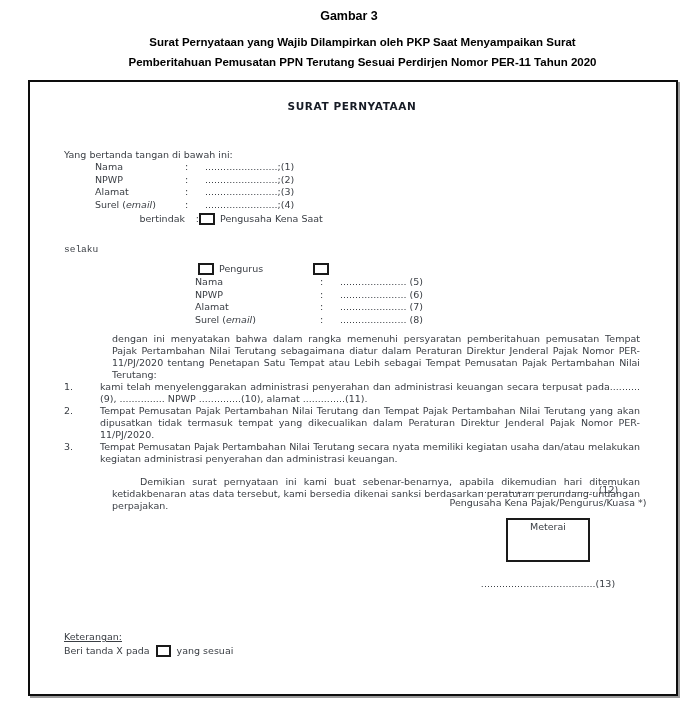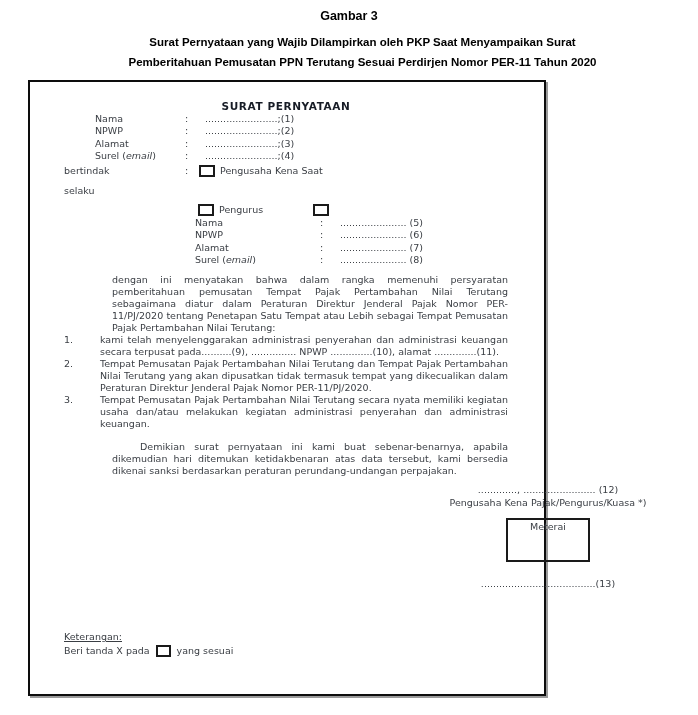--- a/index.html
+++ b/index.html
@@ -31,21 +31,21 @@
     line-height: 20px;
     color: #000000;
     margin-left: 27px;
   }
   .fig-subtitle.first { margin-top: 9px; }
   
   .form-box {
     position: absolute;
     left: 28px;
     top: 80px;
-    width: 518px;
+    width: 650px;
     height: 616px;
     border: 2px solid #0d0d0d;
     box-shadow: 2px 2px 0 #9a9a9a;
     background: #ffffff;
     padding: 0 36px 0 34px;
     font-size: 9.5px;
     line-height: 12.5px;
   }
   .doc-title {
     margin-top: 18px;
@@ -57,24 +57,24 @@
   }
   .intro { margin-top: 36px; }
   
   .field-row { display: flex; line-height: 12.5px; }
   .field-row .f-label { flex-shrink: 0; }
   .g1 .f-label { margin-left: 31px; width: 90px; }
   .g2 .f-label { margin-left: 131px; width: 125px; }
   .f-colon { flex-shrink: 0; width: 20px; }
   .f-value { white-space: nowrap; }
   
-  .act-row { display: flex; align-items: center; line-height: 14px; margin-top: 1px; }
+  .act-row { display: flex; align-items: center; line-height: 14px; margin-top: 1px; text-align: right; }
   .act-row .b-label { width: 121px; flex-shrink: 0; }
   .act-row .f-colon { width: 14px; }
-  .selaku { margin-top: 6px; line-height: 13px; }
+  .selaku { margin-top: 17px; line-height: 13px; font-family: Liberation Mono, monospace; }
   .checkbox {
     display: inline-block;
     width: 16px; height: 12px;
     border: 2px solid #1a1a1a;
     background: #ffffff;
     vertical-align: middle;
     flex-shrink: 0;
   }
   .cb-row { display: flex; align-items: center; margin-top: 6px; margin-left: 134px; line-height: 14px; }
   .cb-seg { display: flex; align-items: center; }
@@ -120,20 +120,21 @@
 <div class="page">
 
   <div class="fig-title">Gambar 3</div>
   <div class="fig-subtitle first">Surat Pernyataan yang Wajib Dilampirkan oleh PKP Saat Menyampaikan Surat</div>
   <div class="fig-subtitle">Pemberitahuan Pemusatan PPN Terutang Sesuai Perdirjen Nomor PER-11 Tahun 2020</div>
 
   <div class="form-box">
 
     <div class="doc-title">SURAT PERNYATAAN</div>
 
+    <div class="intro">Yang bertanda tangan di bawah ini:</div>
 
     <div class="field-row g1">
       <span class="f-label"><span>Nama</span><i></i><span></span></span>
       <span class="f-colon">:</span>
       <span class="f-value">........................;(1)</span>
     </div>
     <div class="field-row g1">
       <span class="f-label"><span>NPWP</span><i></i><span></span></span>
       <span class="f-colon">:</span>
       <span class="f-value">........................;(2)</span>

